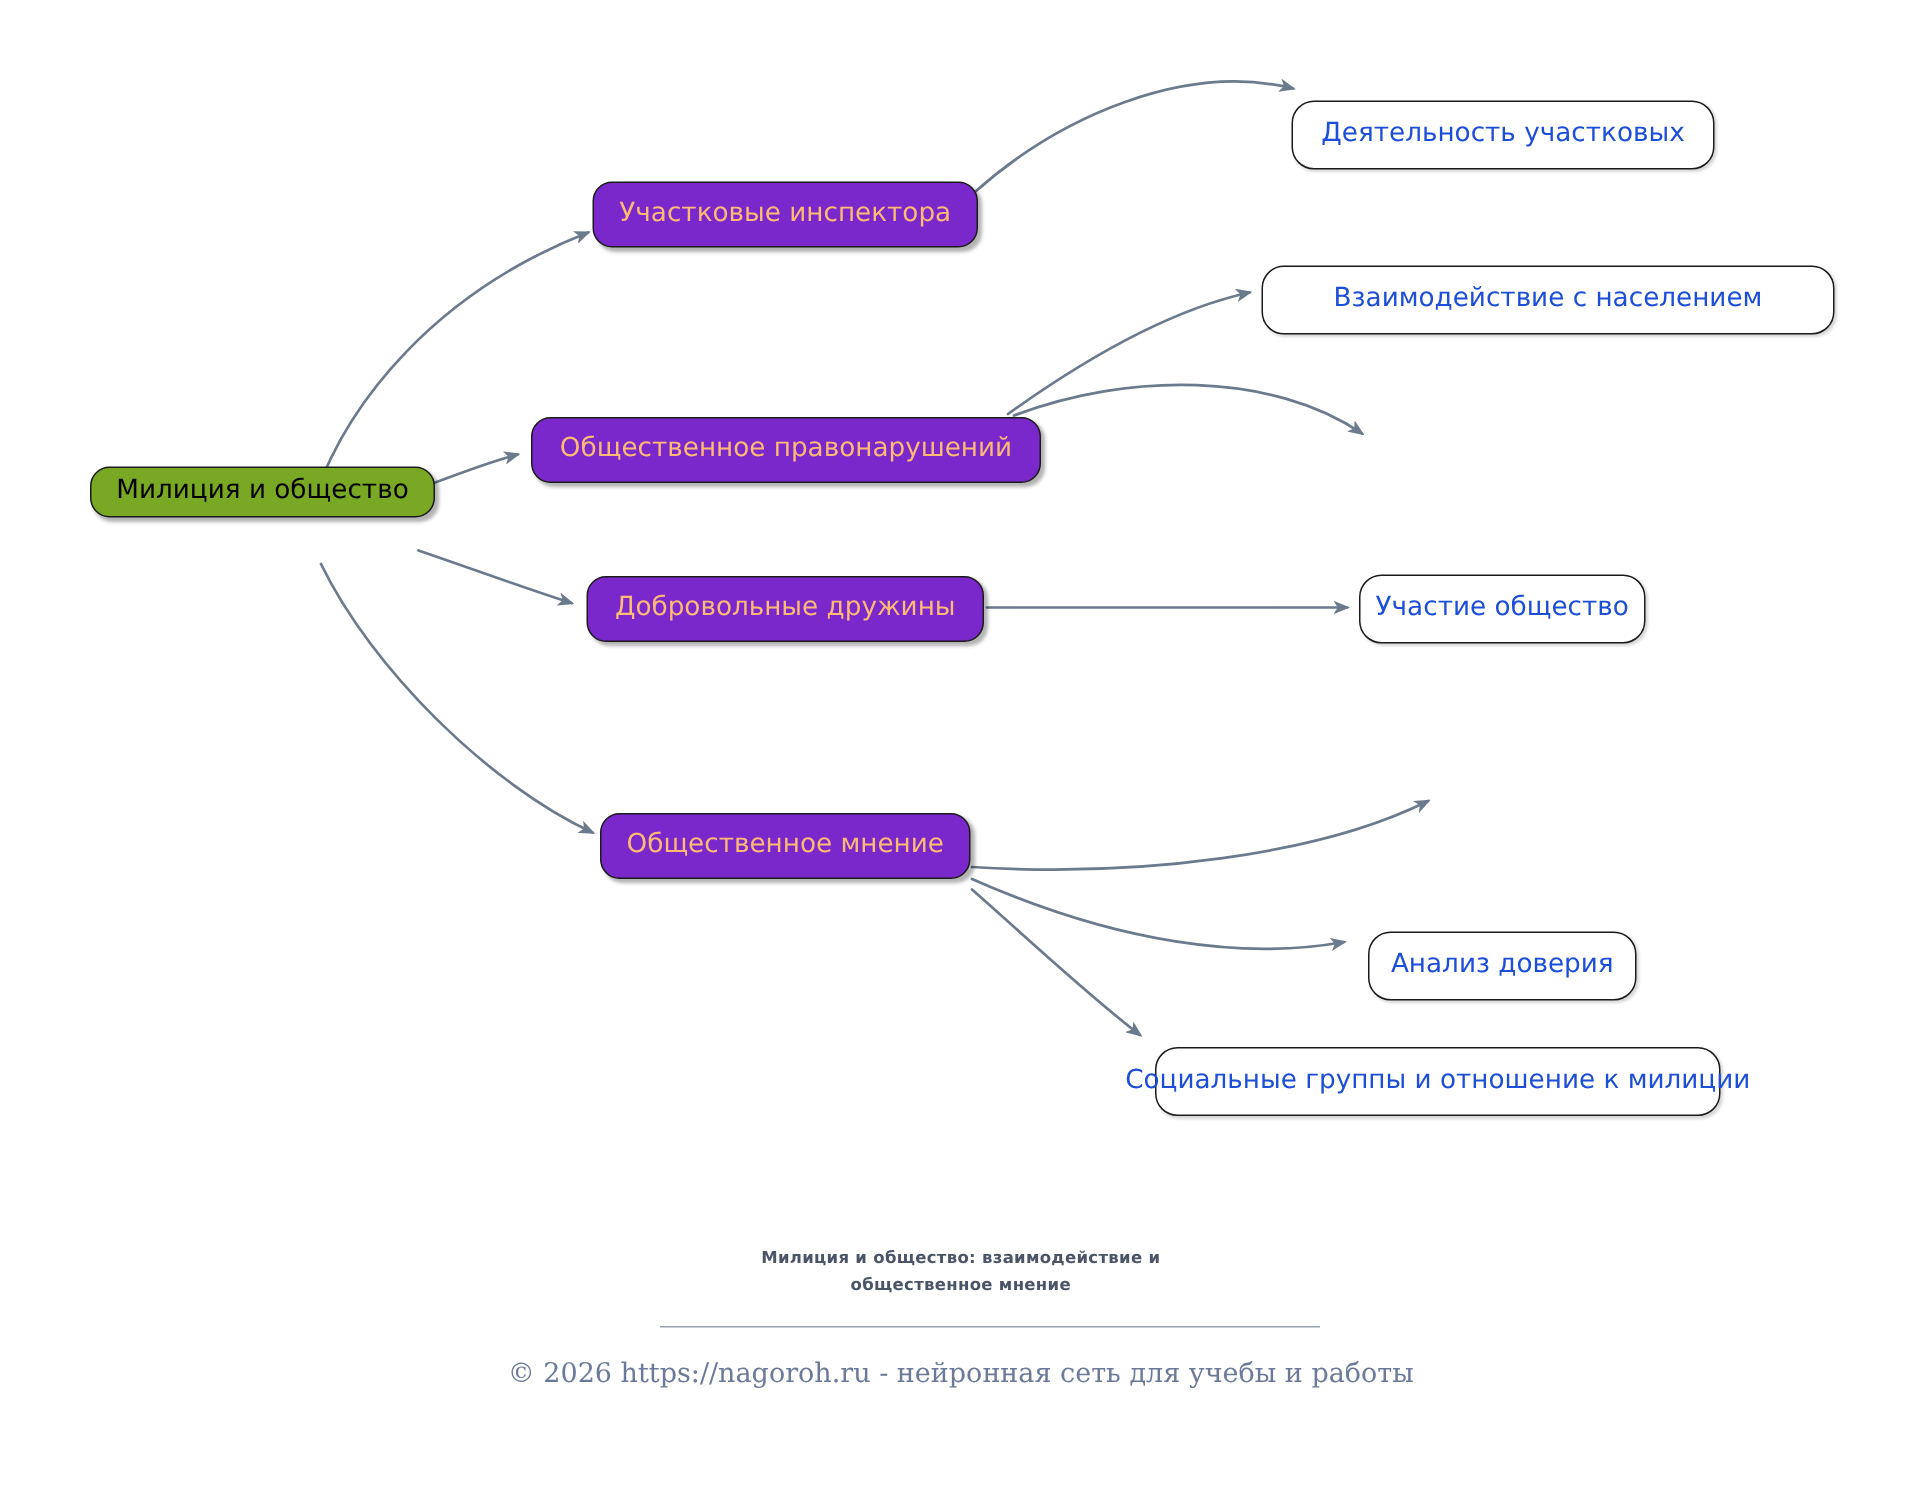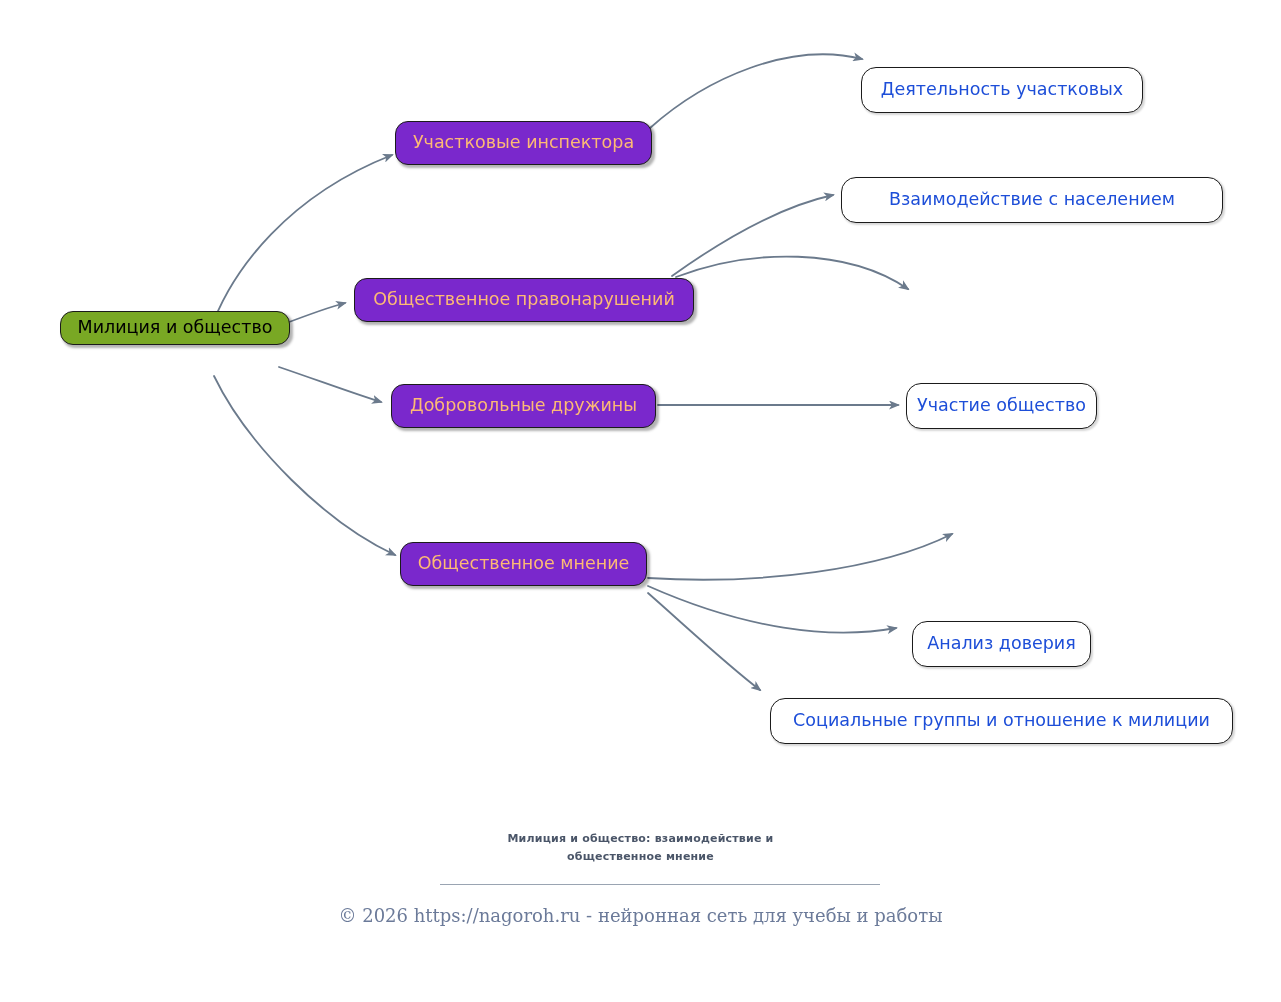--- a/index.html
+++ b/index.html
@@ -162,21 +162,21 @@
 
   <div class="node node-leaf" style="left:906px; top:383px; width:191px; height:46px;">
     <span class="node-label">Участие общество</span>
   </div>
 
 
   <div class="node node-leaf" style="left:912px; top:593px; width:179px; height:46px;margin-top:28px;">
     <span class="node-label">Анализ доверия</span>
   </div>
 
-  <div class="node node-leaf" style="left:770px; top:698px; width:463px; height:46px;">
+  <div class="node node-leaf" style="left:770px; top:698px; width:377px; height:46px;">
     <span class="node-label">Социальные группы и отношение к милиции</span>
   </div>
 
   <div id="footer-title">
     <div>Милиция и общество: взаимодействие и</div>
     <div>общественное мнение</div>
   </div>
 
   <div id="footer-rule"></div>
 

